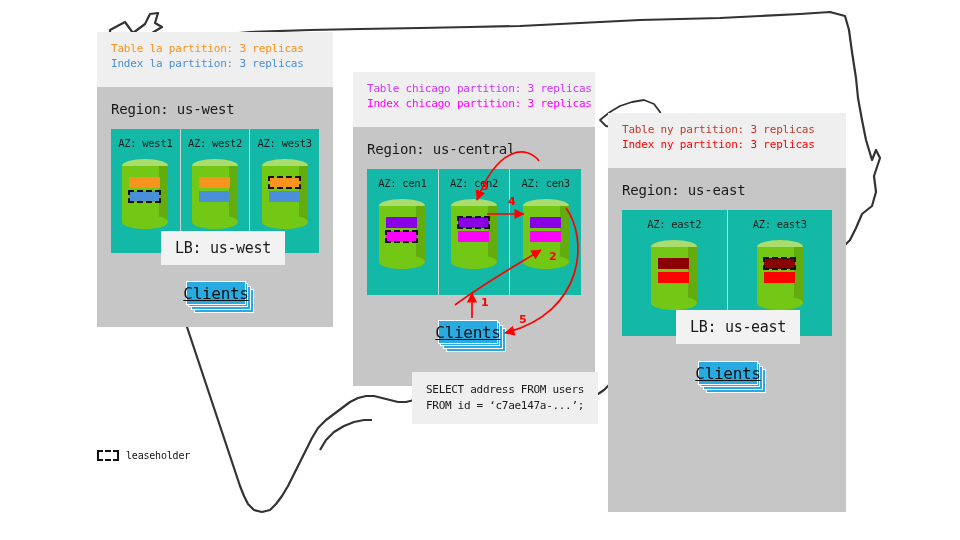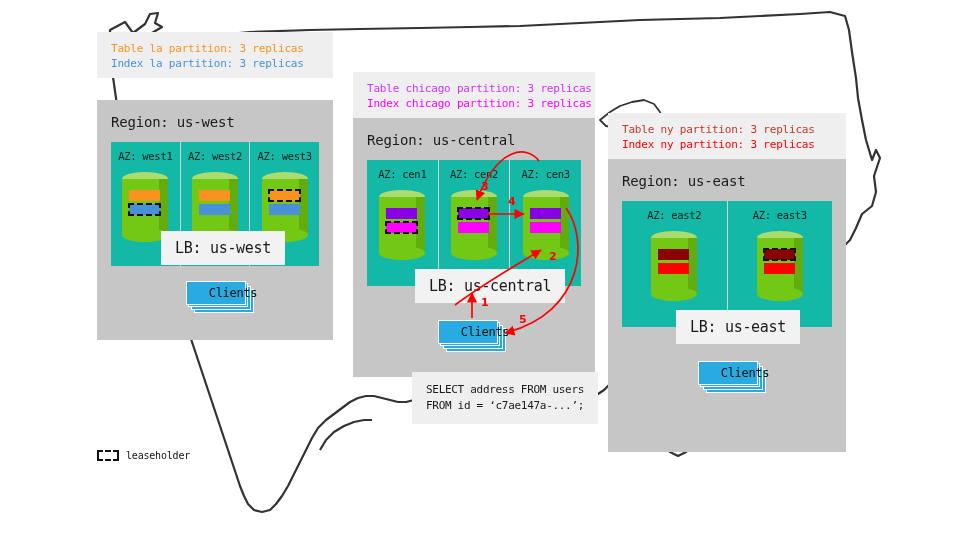--- a/index.html
+++ b/index.html
@@ -9,21 +9,21 @@
     font-family:"DejaVu Sans Mono","Liberation Mono",monospace;
   }
   #stage{position:absolute;left:0;top:0;width:960px;height:540px;}
 
   .map-layer{position:absolute;left:0;top:0;width:960px;height:540px;z-index:1;}
 
   
   .region-panel{position:absolute;z-index:3;}
   .partition-note{
     background:#efefef;
-    padding:9px 14px 7px 14px;
+    padding:9px 14px 16px 14px;
     font-size:11px;
     line-height:15px;
     letter-spacing:-0.2px;
   }
   .partition-note div{white-space:nowrap;}
   .region-body{background:#c6c6c6;padding:0;position:relative;}
   .region-title{
     font-size:14px;color:#1a1a1a;padding:14px 0 12px 14px;letter-spacing:-0.2px;
   }
   .az-strip{
@@ -79,23 +79,23 @@
   }
 
   
   .clients{position:absolute;z-index:6;width:60px;height:24px;}
   .clients .sh{position:absolute;background:#29abe2;border:1px solid #ffffff;width:60px;height:24px;box-sizing:border-box;}
   .clients .s3{left:8px;top:8px;}
   .clients .s2{left:5px;top:5px;}
   .clients .s1{left:2px;top:2px;}
   .clients .face{left:0;top:0;}
   .clients .lbl{
-    position:absolute;left:17px;top:0;width:60px;height:24px;
+    position:absolute;left:0;top:0;width:60px;height:24px;
     display:flex;align-items:center;justify-content:center;
-    font-size:12px;color:#111;letter-spacing:-0.3px;z-index:9;
+    font-size:16px;color:#111;letter-spacing:-0.3px;z-index:9;text-decoration:underline;
   }
 
   
   .sql-box{
     position:absolute;background:#efefef;z-index:5;
     padding:10px 14px;font-size:11px;line-height:16px;color:#1a1a1a;
     letter-spacing:-0.3px;white-space:nowrap;
   }
 
   
@@ -148,21 +148,21 @@
 
     <path d="M600,120 L610,112 L620,106 L632,102 L644,100 L654,104 L660,112
              L664,122 L662,132 L656,138 L646,140 L636,138 L626,132 L616,128 L606,126 Z" fill="none" stroke="#333333" stroke-width="1.8" stroke-linejoin="round"></path>
   </svg>
 
   <div class="region-panel" style="left:97px;top:32px;width:236px;">
     <div class="partition-note">
       <div style="color:#f7931e">Table la partition: 3 replicas</div>
       <div style="color:#4a90d9">Index la partition: 3 replicas</div>
     </div>
-    <div class="region-body" style="height:240px;margin-top:22px;">
+    <div class="region-body" style="height:240px;">
       <div class="region-title">Region: us-west</div>
 
       <div class="az-strip" style="height:124px;">
 
         <div class="az-cell">
           <div class="az-label">AZ: west1</div>
           <div class="cyl">
             <div class="top"></div>
             <div class="body"></div>
             <div class="bot"></div>
@@ -247,43 +247,40 @@
             <div class="body"></div>
             <div class="bot"></div>
             <div class="band b1" style="background:#8a00e6"></div>
             <div class="band b2" style="background:#ff00ff"></div>
           </div>
         </div>
       </div>
     </div>
   </div>
 
-  <div class="lb-box" style="left:415px;top:269px;">
-    <span>LB: us-central</span>
-  </div>
 
   <div class="clients" style="left:438px;top:320px;">
     <div class="sh s3"></div>
     <div class="sh s2"></div>
     <div class="sh s1"></div>
     <div class="sh face"></div>
     <div class="lbl">Clients</div>
   </div>
 
   <div class="sql-box" style="left:412px;top:372px;">
     <div>SELECT address FROM users</div>
     <div>FROM id = ‘c7ae147a-...’;</div>
   </div>
 
   <div class="region-panel" style="left:608px;top:113px;width:238px;">
     <div class="partition-note">
       <div style="color:#c0392b">Table ny partition: 3 replicas</div>
       <div style="color:#ff0000">Index ny partition: 3 replicas</div>
     </div>
-    <div class="region-body" style="height:293px;">
+    <div class="region-body" style="height:344px;">
       <div class="region-title">Region: us-east</div>
 
       <div class="az-strip" style="height:126px;">
 
 
         <div class="az-cell">
           <div class="az-label">AZ: east2</div>
           <div class="cyl">
             <div class="top"></div>
             <div class="body"></div>

